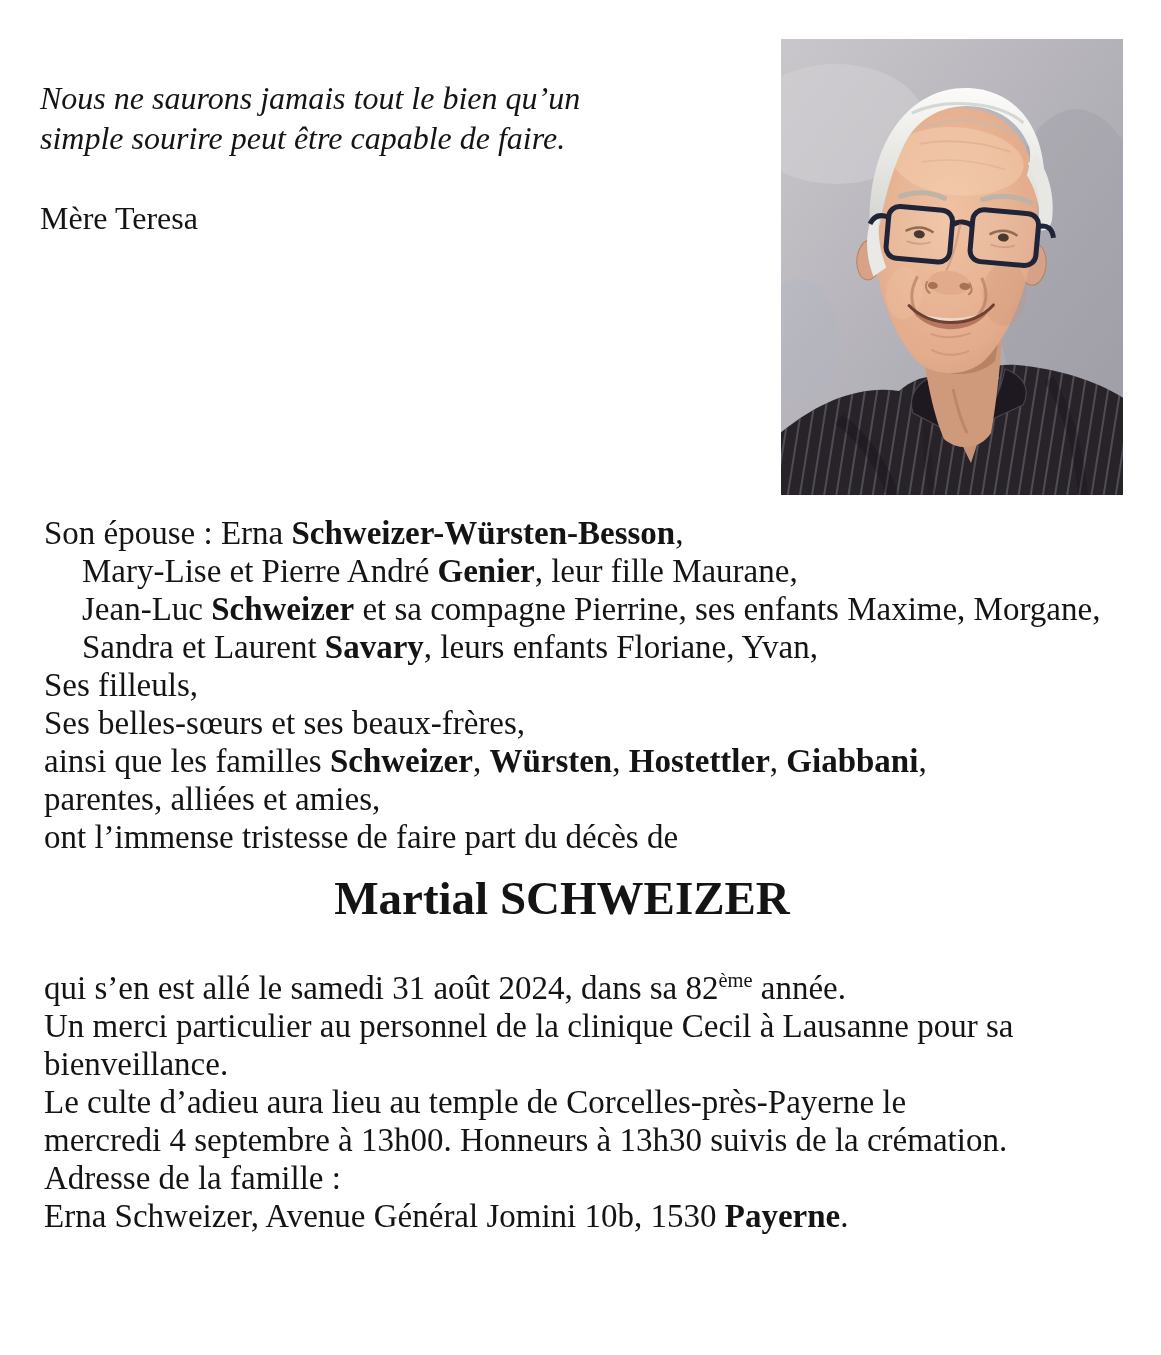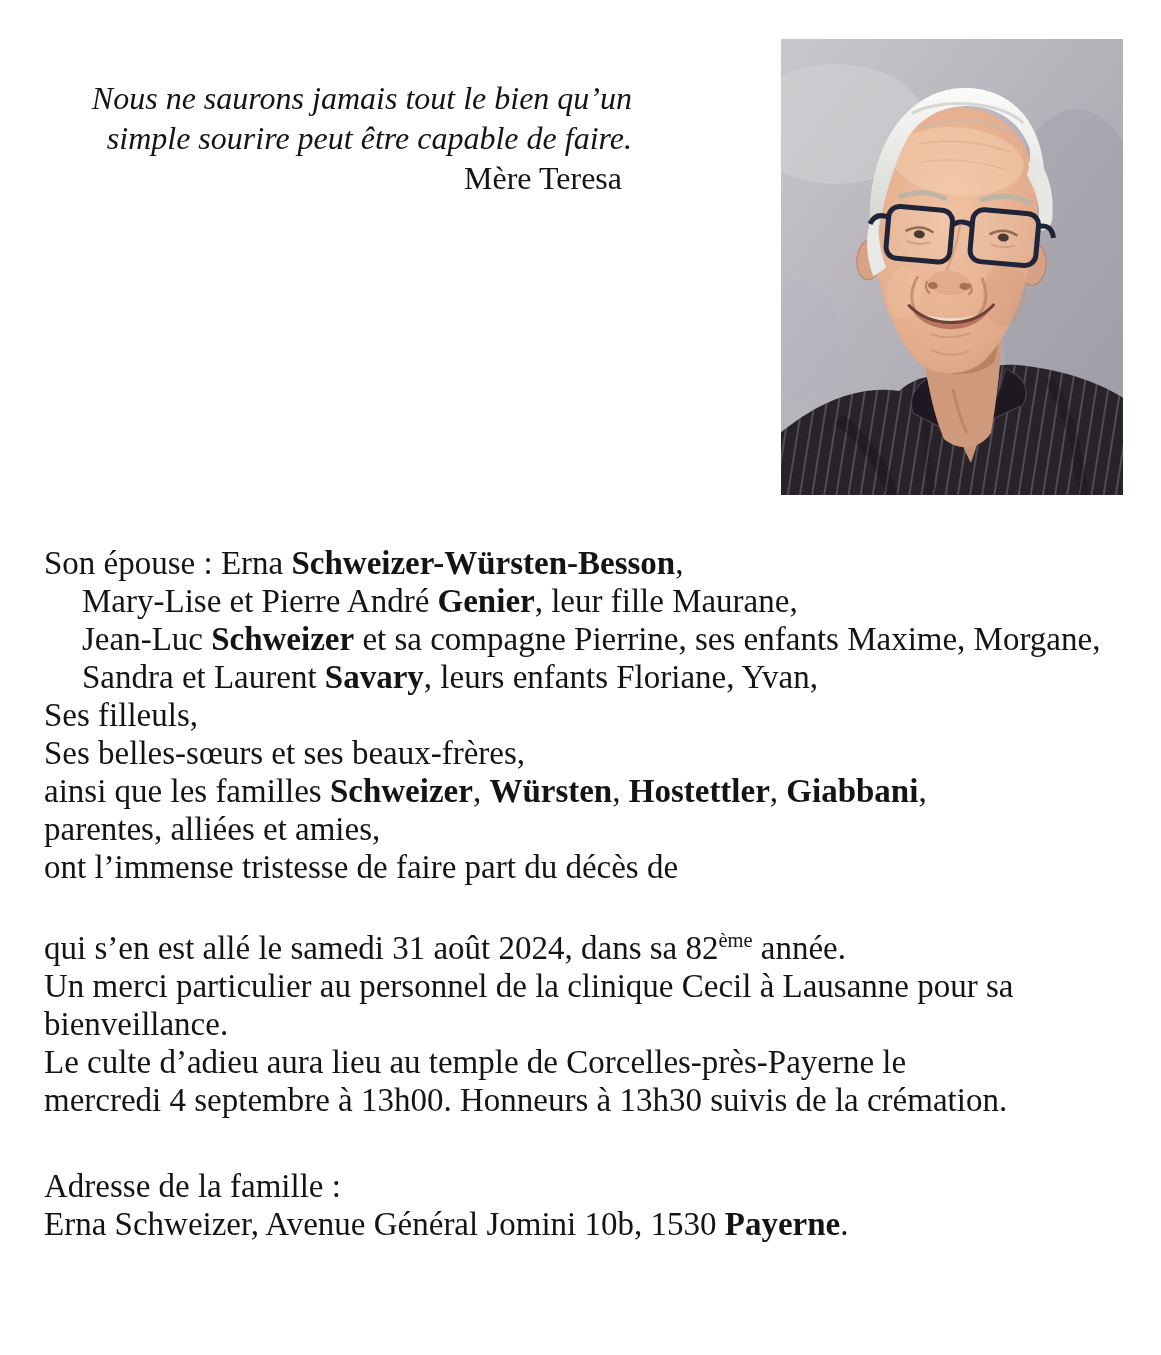--- a/index.html
+++ b/index.html
@@ -7,44 +7,44 @@
     position:relative;
     width:1161px;height:1355px;
     background:#ffffff;
     font-family:"Liberation Serif", serif;
     color:#141414;
     overflow:hidden;
   }
   
   .quote-block{
     position:absolute;top:78px;left:40px;width:592px;
-    text-align:right;font-size:32px;line-height:40px;
+    text-align:left;font-size:32px;line-height:40px;
   }
   .quote-line{font-style:italic;}
-  .quote-attribution{font-style:normal;padding-right:10px;}
+  .quote-attribution{font-style:normal;padding-right:10px;margin-top:40px;}
   
   .photo{
     position:absolute;top:39px;left:781px;width:342px;height:456px;
   }
   .photo svg{display:block;width:100%;height:100%;}
   
   .main-text{
-    position:absolute;top:544px;left:44px;width:1076px;
+    position:absolute;top:514px;left:44px;width:1076px;
     font-size:33px;line-height:38px;
   }
   .tline{white-space:nowrap;}
   .tline.indent{padding-left:38px;}
   .b{font-weight:bold;}
   sup{font-size:0.62em;line-height:0;}
   .deceased-name{
     font-size:47px;font-weight:bold;line-height:56px;
     text-align:center;margin:14px 40px 0 0;
   }
   .announcement{margin-top:43px;}
-  .address-block{margin-top:48px;}
+  .address-block{}
 </style>
 </head>
 <body>
 
 <div class="sheet">
 
   <div class="quote-block">
     <div class="quote-line">Nous ne saurons jamais tout le bien qu’un</div>
     <div class="quote-line">simple sourire peut être capable de faire.</div>
     <div class="quote-attribution">Mère Teresa</div>
@@ -161,20 +161,21 @@
         <div class="tline"><span>Son épouse : Erna </span><span class="b">Schweizer-Würsten-Besson</span><span>,</span></div>
         <div class="tline indent"><span>Mary-Lise et Pierre André </span><span class="b">Genier</span><span>, leur fille Maurane,</span></div>
         <div class="tline indent"><span>Jean-Luc </span><span class="b">Schweizer</span><span> et sa compagne Pierrine, ses enfants Maxime, Morgane,</span></div>
         <div class="tline indent"><span>Sandra et Laurent </span><span class="b">Savary</span><span>, leurs enfants Floriane, Yvan,</span></div>
         <div class="tline"><span>Ses filleuls,</span></div>
         <div class="tline"><span>Ses belles-sœurs et ses beaux-frères,</span></div>
         <div class="tline"><span>ainsi que les familles </span><span class="b">Schweizer</span><span>, </span><span class="b">Würsten</span><span>, </span><span class="b">Hostettler</span><span>, </span><span class="b">Giabbani</span><span>,</span></div>
         <div class="tline"><span>parentes, alliées et amies,</span></div>
         <div class="tline"><span>ont l’immense tristesse de faire part du décès de</span></div>
       </div>
+    <h1 class="deceased-name">Martial SCHWEIZER</h1>
     <div class="announcement">
         <div class="tline"><span>qui s’en est allé le samedi 31 août 2024, dans sa 82</span><sup>ème</sup><span> année.</span></div>
         <div class="tline"><span>Un merci particulier au personnel de la clinique Cecil à Lausanne pour sa</span></div>
         <div class="tline"><span>bienveillance.</span></div>
         <div class="tline"><span>Le culte d’adieu aura lieu au temple de Corcelles-près-Payerne le</span></div>
         <div class="tline"><span>mercredi 4 septembre à 13h00. Honneurs à 13h30 suivis de la crémation.</span></div>
       </div>
     <div class="address-block">
         <div class="tline"><span>Adresse de la famille :</span></div>
         <div class="tline"><span>Erna Schweizer, Avenue Général Jomini 10b, 1530 </span><span class="b">Payerne</span><span>.</span></div>

